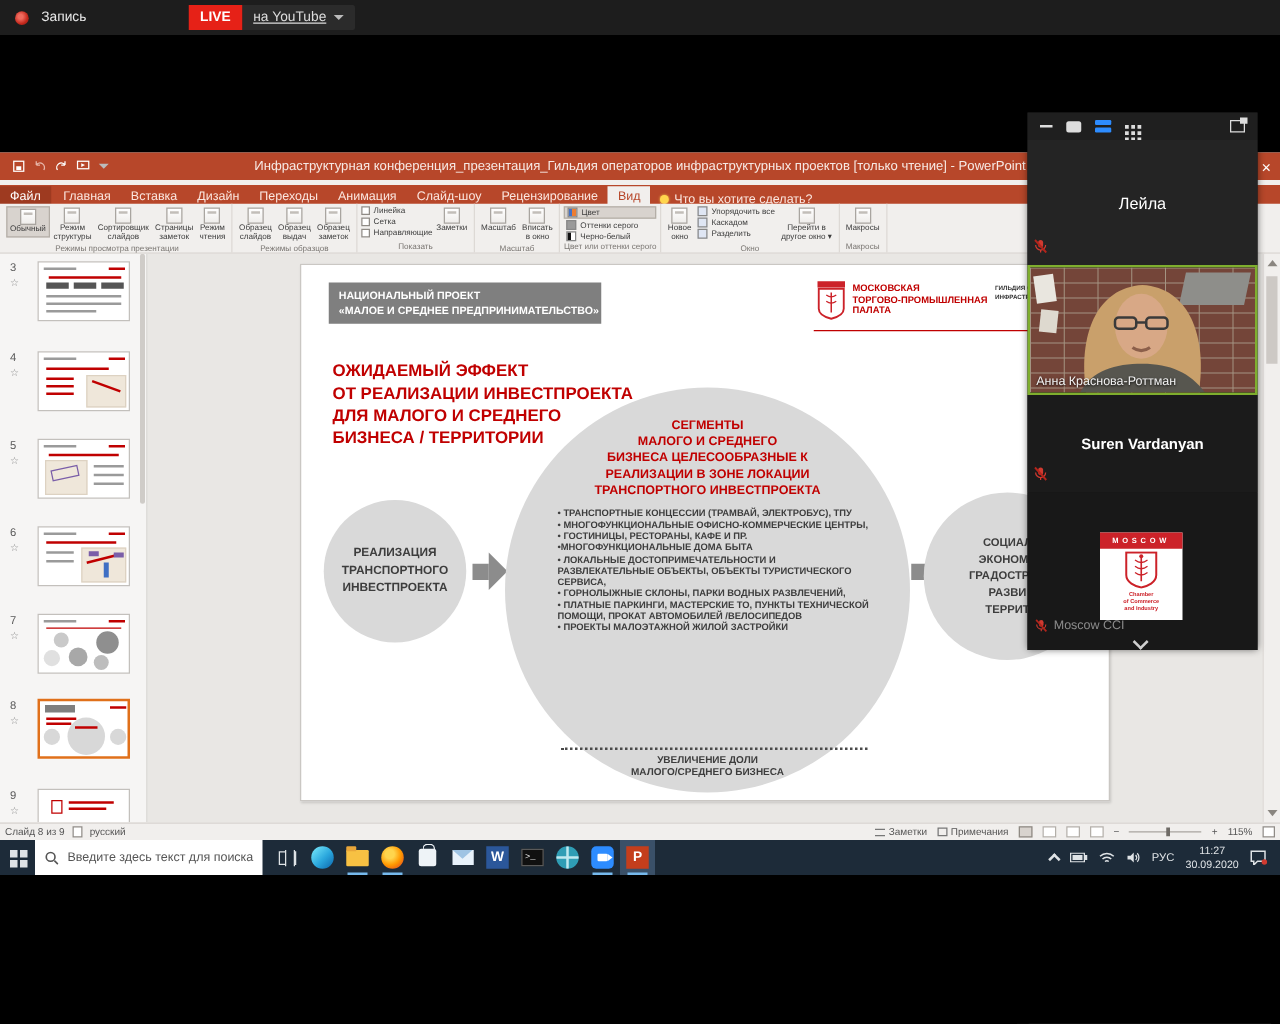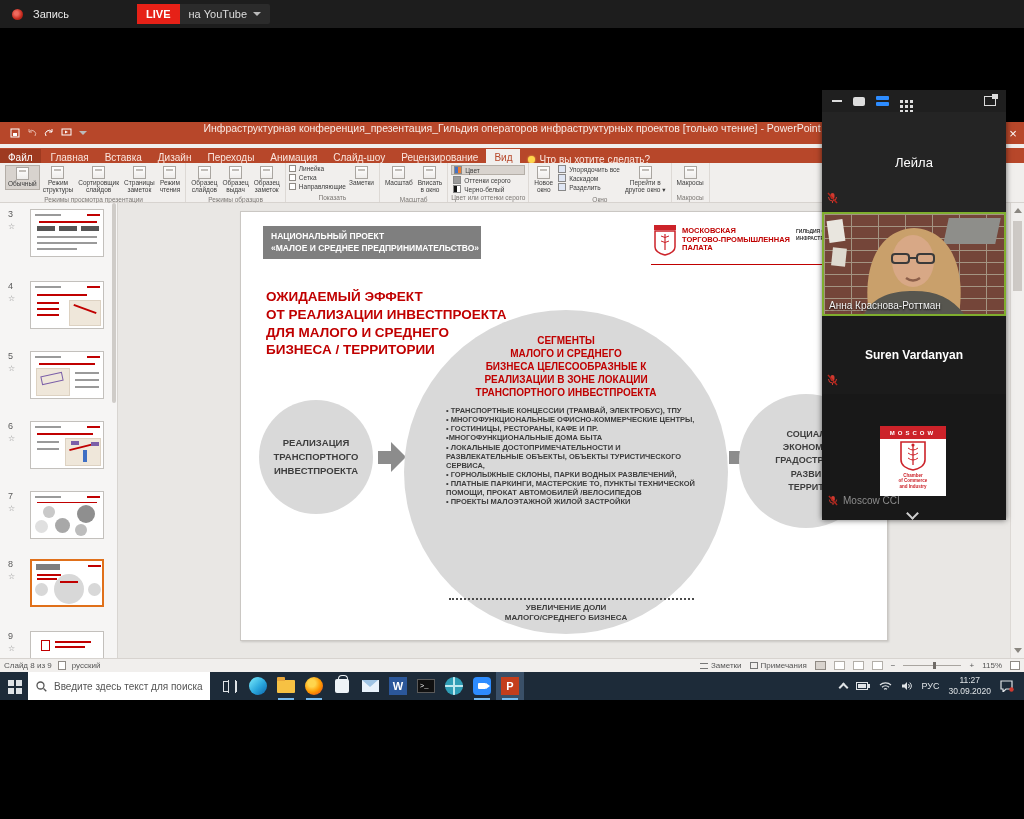--- a/index.html
+++ b/index.html
@@ -6,28 +6,28 @@
   html,body{width:1024px;height:819px;background:#000;font-family:"Liberation Sans",sans-serif;overflow:hidden;}
   .screen{position:relative;width:823px;height:819px;background:#000;}
   .abs{position:absolute;}
   .pre{white-space:pre-line;}
   .flex{display:flex;align-items:center;}
 
   
   .stream-bar{left:0;top:0;width:1024px;height:28px;background:#1d1d1d;display:flex;align-items:center;gap:10px;padding-left:12px;}
   .rec-dot{width:11px;height:11px;border-radius:50%;background:radial-gradient(circle at 40% 40%,#ef6a5e 20%,#c3281c 60%,#7d1711 100%);}
   .rec-label{color:#e8e8e8;font-size:11px;}
-  .live-group{display:flex;border-radius:2px;overflow:hidden;margin-left:14px;padding-left:44px;}
+  .live-group{display:flex;border-radius:2px;overflow:hidden;margin-left:28px;padding-left:44px;}
   .live-badge{background:#e62117;color:#fff;font-weight:bold;font-size:11px;padding:4px 9px;}
-  .yt-badge{background:#2b2b2b;color:#ddd;font-size:11px;padding:4px 9px;display:flex;align-items:center;gap:6px;}
+  .yt-badge{background:#2b2b2b;color:#ddd;font-size:11px;padding:4px 9px;display:flex;align-items:center;gap:6px;text-decoration:underline;}
   .caret-sm{width:0;height:0;border-left:4px solid transparent;border-right:4px solid transparent;border-top:4px solid #bbb;}
 
   
   .ppt{left:0;top:122px;width:1024px;height:550px;background:#f1efed;}
-  .ppt-titlebar{left:0;top:0;width:100%;height:22px;background:#b7472a;display:flex;color:#fff;}
+  .ppt-titlebar{left:0;top:0;width:100%;height:22px;background:#b7472a;display:flex;align-items:center;color:#fff;}
   .qat{display:flex;align-items:center;gap:7px;padding-left:10px;}
   .qat svg{display:block;}
   .ppt-title{position:absolute;left:0;right:0;text-align:center;font-size:10.5px;color:#f7e9e4;pointer-events:none;}
   .ppt-close{position:absolute;right:0;top:0;width:22px;height:22px;display:flex;align-items:center;justify-content:center;color:#fff;font-size:13px;}
   .tabrow{left:0;top:26px;width:100%;height:19px;background:#b7472a;display:flex;align-items:flex-end;color:#fbe6df;font-size:10px;}
   .rtab{padding:3px 8px 4px 8px;}
   .rtab.file{background:#9e3a20;color:#fff;margin-right:2px;}
   .rtab.active{background:#f1efed;color:#b7472a;}
   .tellme{display:flex;align-items:center;gap:4px;padding:3px 8px 2px 8px;}
   .bulb{width:7px;height:7px;border-radius:50%;background:#ffd54d;box-shadow:0 0 2px #ffd54d;}

